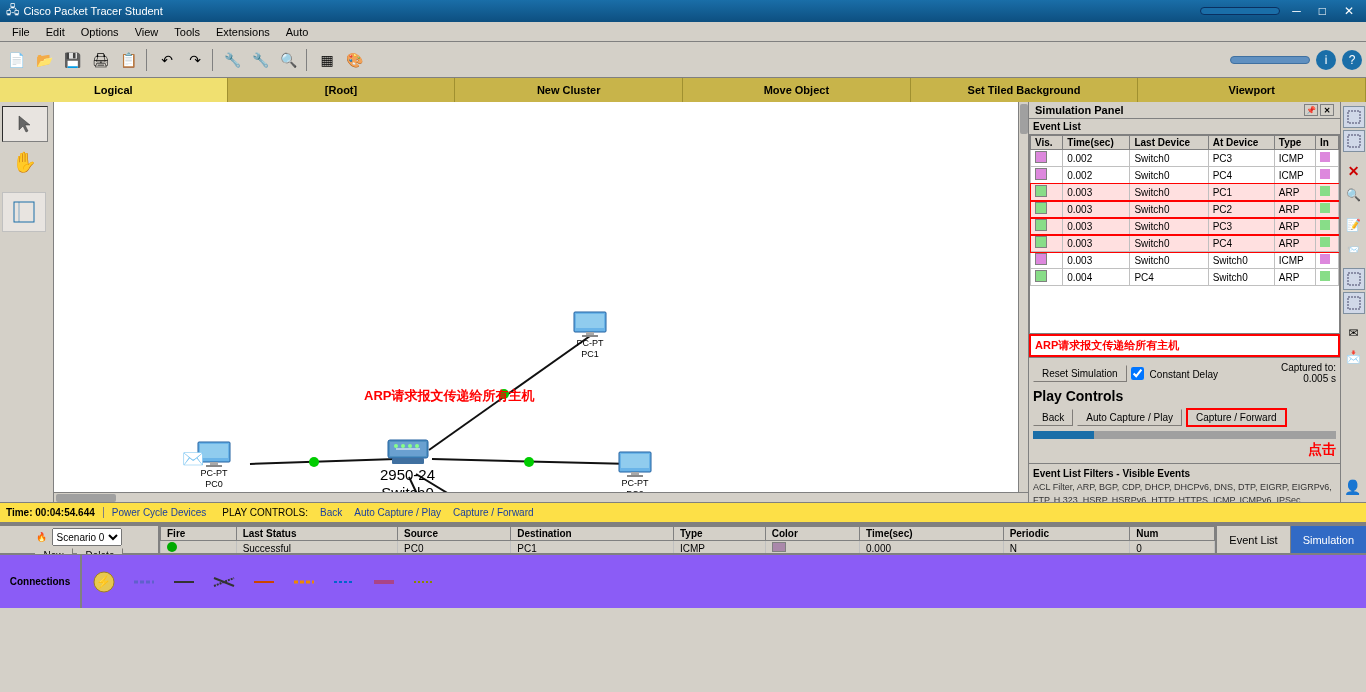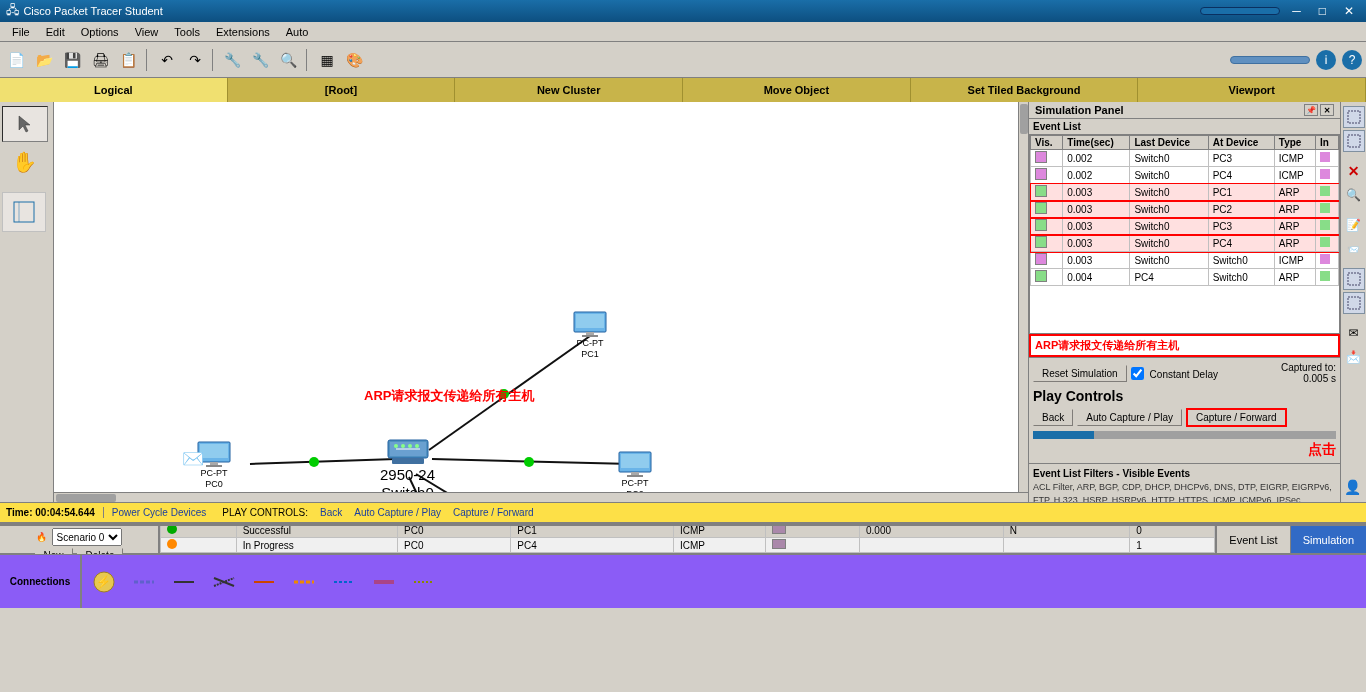--- a/index.html
+++ b/index.html
@@ -267,21 +267,21 @@
       border-right: 2px solid #808080;
       height: 100%;
       display: flex;
       align-items: center;
       padding: 0 4px;
     }
     #bottom-fire {
       flex: 1;
       height: 100%;
       display: flex;
-      align-items: flex-end;
+      align-items: flex-start;
       padding: 0 4px;
       font-size: 10px;
       overflow: hidden;
     }
     #bottom-tabs {
       margin-left: auto;
       display: flex;
       height: 100%;
     }
     .bottom-tab {

